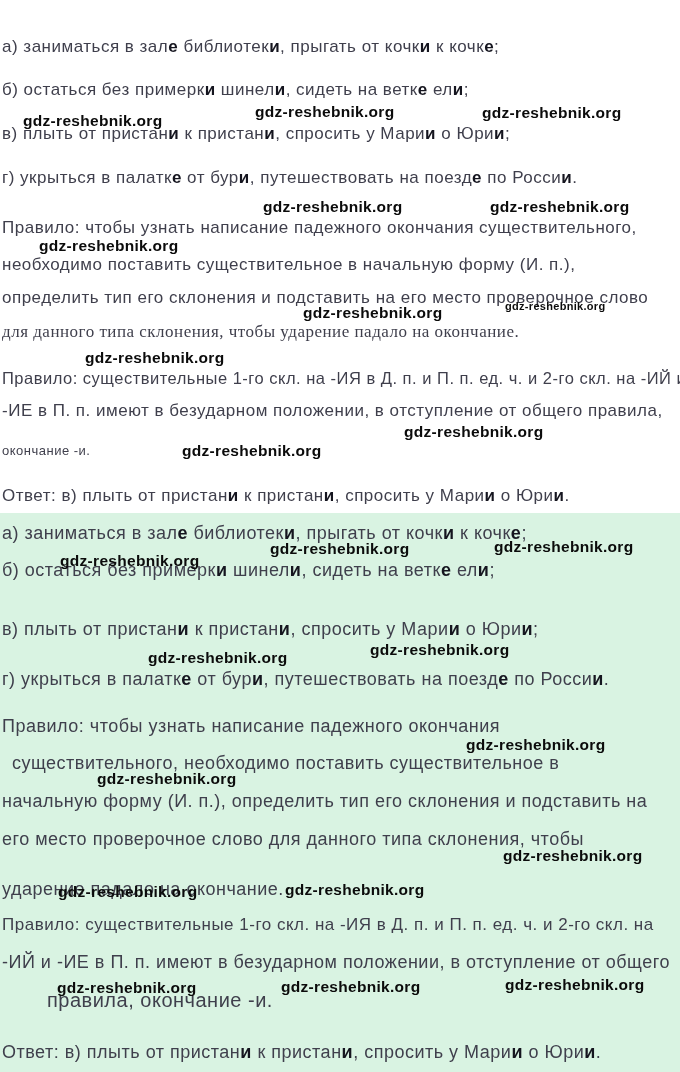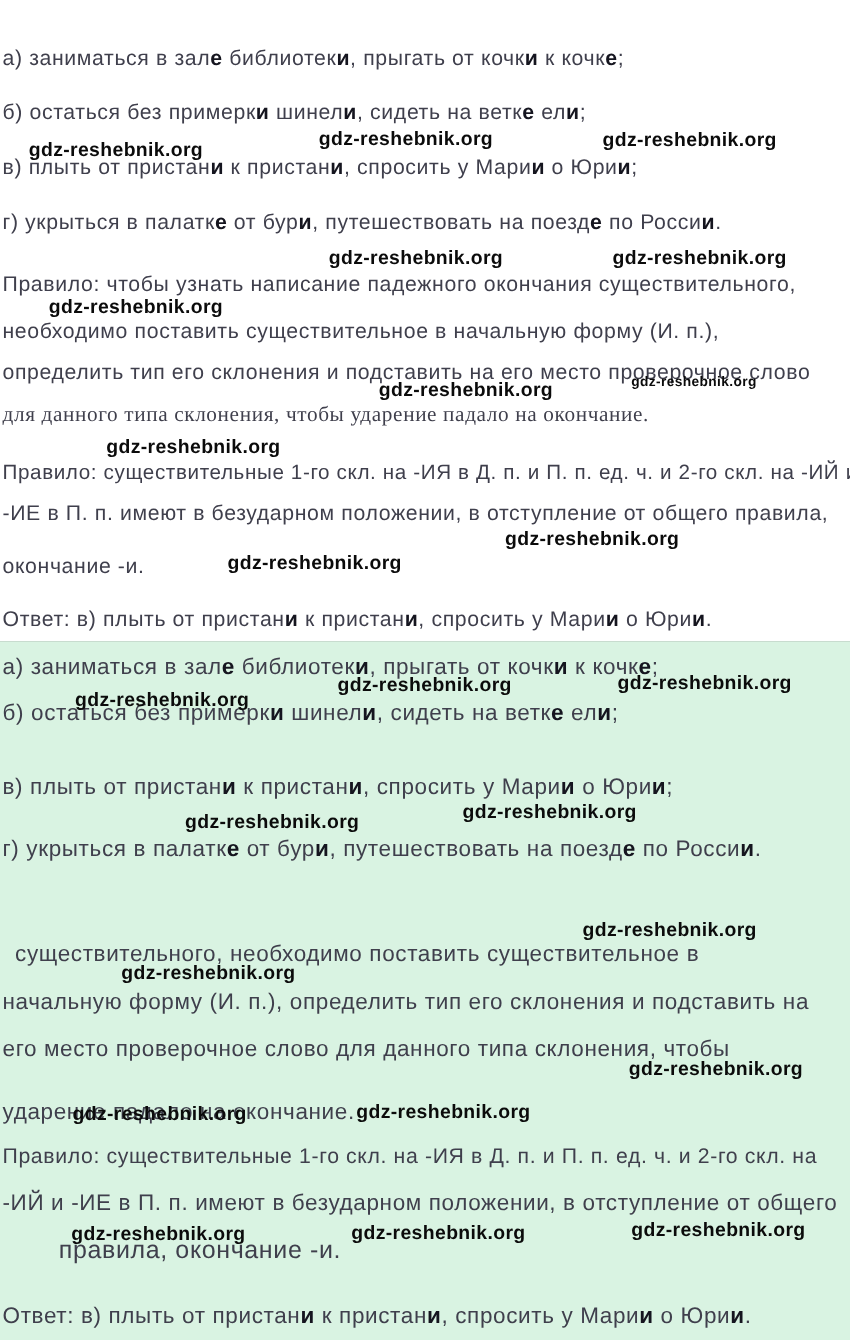--- a/index.html
+++ b/index.html
@@ -57,39 +57,40 @@
       <div class="text-line" style="left: 2px; top: 37px; font-size: 17px;"><span class="seg">а) заниматься в зал</span><span class="seg bold">е</span><span class="seg"> библиотек</span><span class="seg bold">и</span><span class="seg">, прыгать от кочк</span><span class="seg bold">и</span><span class="seg"> к кочк</span><span class="seg bold">е</span><span class="seg">;</span></div>
       <div class="text-line" style="left: 2px; top: 80px; font-size: 17px;"><span class="seg">б) остаться без примерк</span><span class="seg bold">и</span><span class="seg"> шинел</span><span class="seg bold">и</span><span class="seg">, сидеть на ветк</span><span class="seg bold">е</span><span class="seg"> ел</span><span class="seg bold">и</span><span class="seg">;</span></div>
       <div class="text-line" style="left: 2px; top: 124px; font-size: 17px;"><span class="seg">в) плыть от пристан</span><span class="seg bold">и</span><span class="seg"> к пристан</span><span class="seg bold">и</span><span class="seg">, спросить у Мари</span><span class="seg bold">и</span><span class="seg"> о Юри</span><span class="seg bold">и</span><span class="seg">;</span></div>
       <div class="text-line" style="left: 2px; top: 168px; font-size: 17px;"><span class="seg">г) укрыться в палатк</span><span class="seg bold">е</span><span class="seg"> от бур</span><span class="seg bold">и</span><span class="seg">, путешествовать на поезд</span><span class="seg bold">е</span><span class="seg"> по Росси</span><span class="seg bold">и</span><span class="seg">.</span></div>
       <div class="text-line" style="left: 2px; top: 218px; font-size: 17px;"><span class="seg">Правило: чтобы узнать написание падежного окончания существительного,</span></div>
       <div class="text-line" style="left: 2px; top: 255px; font-size: 17px; text-align: right;"><span class="seg">необходимо поставить существительное в начальную форму (И. п.),</span></div>
       <div class="text-line" style="left: 2px; top: 288px; font-size: 17px;"><span class="seg">определить тип его склонения и подставить на его место проверочное слово</span></div>
       <div class="text-line" style="left: 2px; top: 322px; font-size: 17px; font-family: Liberation Serif, serif;"><span class="seg">для данного типа склонения, чтобы ударение падало на окончание.</span></div>
       <div class="text-line" style="left: 2px; top: 369px; font-size: 16.5px;"><span class="seg">Правило: существительные 1-го скл. на -ИЯ в Д. п. и П. п. ед. ч. и 2-го скл. на -ИЙ и</span></div>
       <div class="text-line" style="left: 2px; top: 401px; font-size: 17px; text-align: right;"><span class="seg">-ИЕ в П. п. имеют в безударном положении, в отступление от общего правила,</span></div>
-      <div class="text-line" style="left: 2px; top: 443px; font-size: 17px; text-align: right;"><span class="seg">окончание -и.</span></div>
+      <div class="text-line" style="left: 2px; top: 443px; font-size: 13px; text-align: right;"><span class="seg">окончание -и.</span></div>
       <div class="text-line" style="left: 2px; top: 486px; font-size: 17px;"><span class="seg">Ответ: в) плыть от пристан</span><span class="seg bold">и</span><span class="seg"> к пристан</span><span class="seg bold">и</span><span class="seg">, спросить у Мари</span><span class="seg bold">и</span><span class="seg"> о Юри</span><span class="seg bold">и</span><span class="seg">.</span></div>
       <div class="watermark" style="left: 23px; top: 112px; font-size: 15.5px;">gdz-reshebnik.org</div>
       <div class="watermark" style="left: 255px; top: 103px; font-size: 15.5px;">gdz-reshebnik.org</div>
       <div class="watermark" style="left: 482px; top: 104px; font-size: 15.5px;">gdz-reshebnik.org</div>
       <div class="watermark" style="left: 263px; top: 198px; font-size: 15.5px;">gdz-reshebnik.org</div>
       <div class="watermark" style="left: 490px; top: 198px; font-size: 15.5px;">gdz-reshebnik.org</div>
       <div class="watermark" style="left: 39px; top: 237px; font-size: 15.5px;">gdz-reshebnik.org</div>
       <div class="watermark" style="left: 303px; top: 304px; font-size: 15.5px;">gdz-reshebnik.org</div>
       <div class="watermark" style="left: 505px; top: 300px; font-size: 11px;">gdz-reshebnik.org</div>
       <div class="watermark" style="left: 85px; top: 349px; font-size: 15.5px;">gdz-reshebnik.org</div>
       <div class="watermark" style="left: 404px; top: 423px; font-size: 15.5px;">gdz-reshebnik.org</div>
       <div class="watermark" style="left: 182px; top: 442px; font-size: 15.5px;">gdz-reshebnik.org</div>
     </div>
   <div class="section" style="top: 513px; height: 559px; background: rgb(217, 243, 226);">
       <div class="text-line" style="left: 2px; top: 10px; font-size: 18px;"><span class="seg">а) заниматься в зал</span><span class="seg bold">е</span><span class="seg"> библиотек</span><span class="seg bold">и</span><span class="seg">, прыгать от кочк</span><span class="seg bold">и</span><span class="seg"> к кочк</span><span class="seg bold">е</span><span class="seg">;</span></div>
       <div class="text-line" style="left: 2px; top: 47px; font-size: 18px;"><span class="seg">б) остаться без примерк</span><span class="seg bold">и</span><span class="seg"> шинел</span><span class="seg bold">и</span><span class="seg">, сидеть на ветк</span><span class="seg bold">е</span><span class="seg"> ел</span><span class="seg bold">и</span><span class="seg">;</span></div>
       <div class="text-line" style="left: 2px; top: 106px; font-size: 18px;"><span class="seg">в) плыть от пристан</span><span class="seg bold">и</span><span class="seg"> к пристан</span><span class="seg bold">и</span><span class="seg">, спросить у Мари</span><span class="seg bold">и</span><span class="seg"> о Юри</span><span class="seg bold">и</span><span class="seg">;</span></div>
       <div class="text-line" style="left: 2px; top: 156px; font-size: 18px;"><span class="seg">г) укрыться в палатк</span><span class="seg bold">е</span><span class="seg"> от бур</span><span class="seg bold">и</span><span class="seg">, путешествовать на поезд</span><span class="seg bold">е</span><span class="seg"> по Росси</span><span class="seg bold">и</span><span class="seg">.</span></div>
+      <div class="text-line" style="left: 2px; top: 203px; font-size: 18px;"><span class="seg">Правило: чтобы узнать написание падежного окончания</span></div>
       <div class="text-line" style="left: 12px; top: 240px; font-size: 18px;"><span class="seg">существительного, необходимо поставить существительное в</span></div>
       <div class="text-line" style="left: 2px; top: 278px; font-size: 18px;"><span class="seg">начальную форму (И. п.), определить тип его склонения и подставить на</span></div>
       <div class="text-line" style="left: 2px; top: 316px; font-size: 18px;"><span class="seg">его место проверочное слово для данного типа склонения, чтобы</span></div>
       <div class="text-line" style="left: 2px; top: 366px; font-size: 18px;"><span class="seg">ударение падало на окончание.</span></div>
       <div class="text-line" style="left: 2px; top: 402px; font-size: 17px;"><span class="seg">Правило: существительные 1-го скл. на -ИЯ в Д. п. и П. п. ед. ч. и 2-го скл. на</span></div>
       <div class="text-line" style="left: 2px; top: 439px; font-size: 18px;"><span class="seg">-ИЙ и -ИЕ в П. п. имеют в безударном положении, в отступление от общего</span></div>
       <div class="text-line" style="left: 2px; top: 476px; font-size: 20px; margin-left: 45px;"><span class="seg">правила, окончание -и.</span></div>
       <div class="text-line" style="left: 2px; top: 529px; font-size: 18px;"><span class="seg">Ответ: в) плыть от пристан</span><span class="seg bold">и</span><span class="seg"> к пристан</span><span class="seg bold">и</span><span class="seg">, спросить у Мари</span><span class="seg bold">и</span><span class="seg"> о Юри</span><span class="seg bold">и</span><span class="seg">.</span></div>
       <div class="watermark" style="left: 270px; top: 27px; font-size: 15.5px;">gdz-reshebnik.org</div>
       <div class="watermark" style="left: 494px; top: 25px; font-size: 15.5px;">gdz-reshebnik.org</div>

